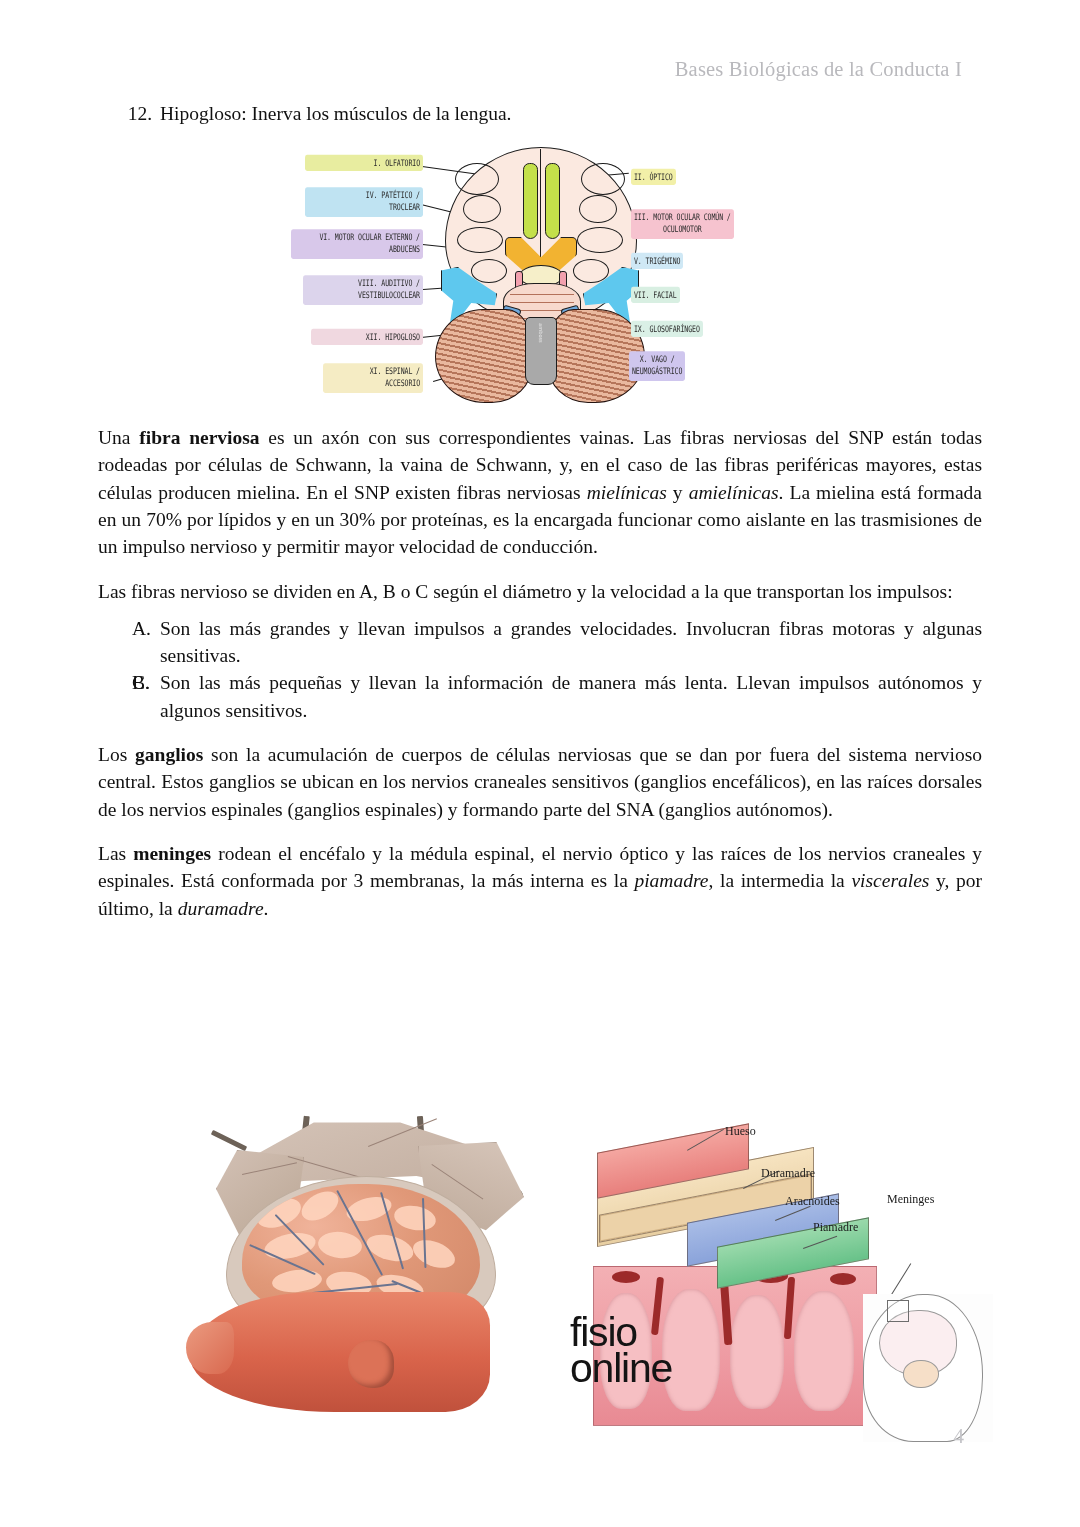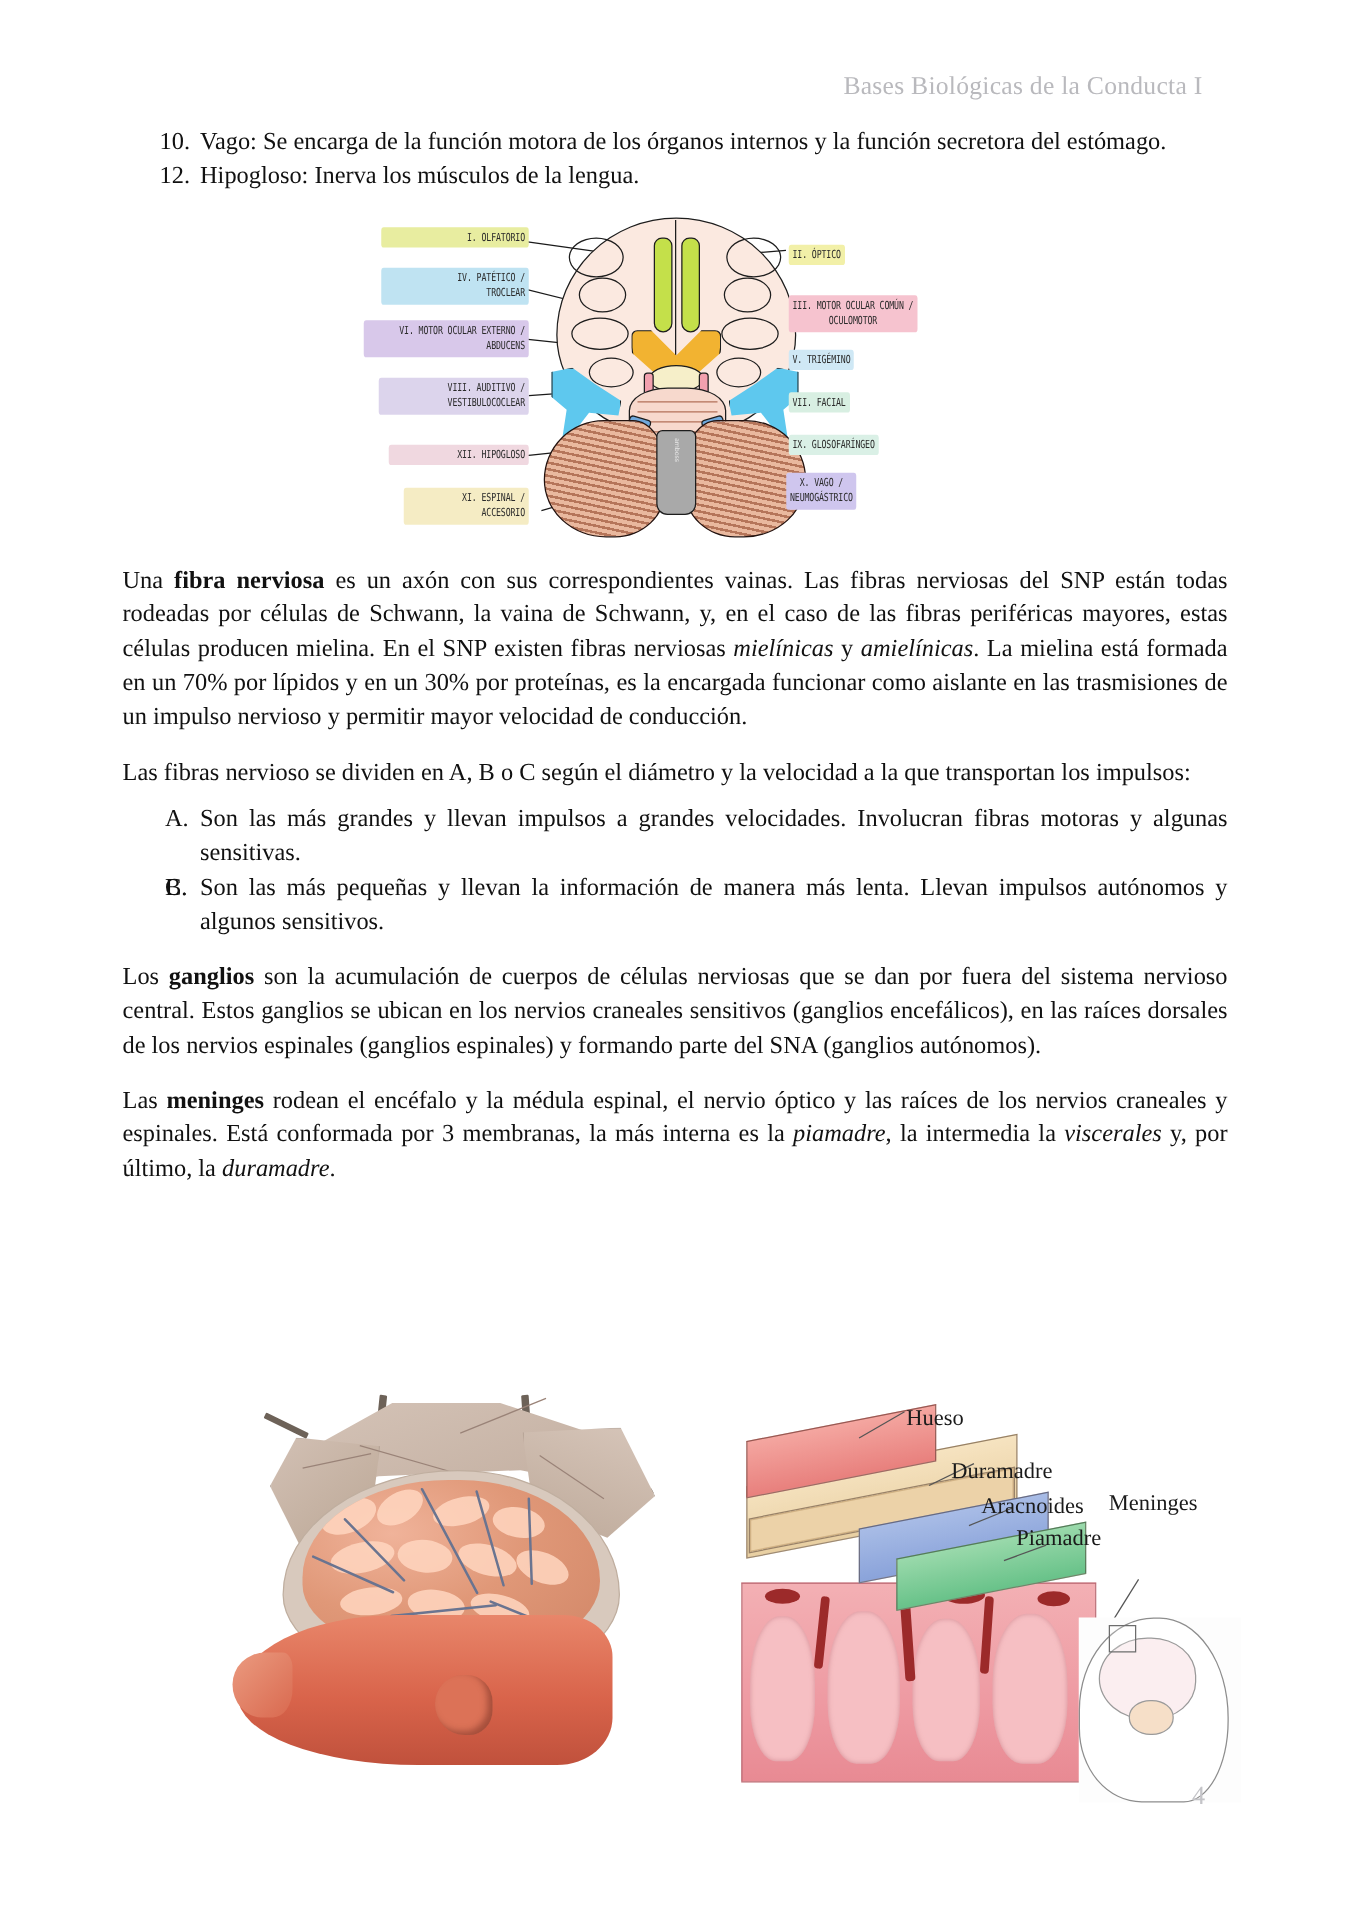--- a/index.html
+++ b/index.html
@@ -228,21 +228,21 @@
     background: linear-gradient(180deg,#f3b0b4 0%,#ee9aa2 60%,#e88a93 100%);
     border: 1px solid rgba(140,70,80,0.5);
     overflow: hidden;
   }
   .gy {
     position: absolute; background: #f6bfc3; border-radius: 46% 46% 40% 40%;
     box-shadow: inset 0 0 4px rgba(190,110,120,0.6);
   }
   .blood { position: absolute; background: #9c2a2a; border-radius: 3px; }
   .mening-label {
-    position: absolute; font-family: "Liberation Serif", serif; font-size: 18px; color: #1a1a1a;
+    position: absolute; font-family: "Liberation Serif", serif; font-size: 12px; color: #1a1a1a;
     white-space: nowrap;
   }
   .mlead { position: absolute; background: #555; height: 1px; transform-origin: 0 0; }
   .watermark {
     position: absolute; left: -5px; top: 198px;
     font-family: "Liberation Sans", sans-serif; font-size: 41px; line-height: 0.88;
     color: #141414; letter-spacing: -1.2px;
   }
   .headlet {
     position: absolute; left: 288px; top: 178px; width: 130px; height: 148px;
@@ -277,24 +277,20 @@
 </head>
 <body>
 
 <div class="page">
 
   <div class="header">Bases Biológicas de la Conducta I</div>
 
   <div class="content">
 
     <ol class="numlist">
-      <li>
-        <span class="num">10.</span>
-        <span>Vago: Se encarga de la función motora de los órganos internos y la función secretora del estómago.</span>
-      </li>
       <li>
         <span class="num">12.</span>
         <span>Hipogloso: Inerva los músculos de la lengua.</span>
       </li>
     </ol>
 
     <div class="fig-nerves">
 
       <div class="leader" style="left:110px; top:26px; width:78px; transform:rotate(8deg);"></div>
       <div class="leader" style="left:104px; top:62px; width:84px; transform:rotate(14deg);"></div>
@@ -486,17 +482,21 @@
       <div class="mening-label" style="left:238px; top:104px;">Piamadre</div>
       <div class="mening-label" style="left:312px; top:76px;">Meninges</div>
 
       <div class="headlet">
         <div class="headlet-out"></div>
         <div class="headlet-brain"></div>
         <div class="cereb-small"></div>
         <div class="headlet-mark"></div>
       </div>
 
+      <div class="watermark">
+        <div>fisio</div>
+        <div>online</div>
+      </div>
     </div>
   </div>
 
   <div class="pagenum">4</div>
 </div>
 
 </body></html>

